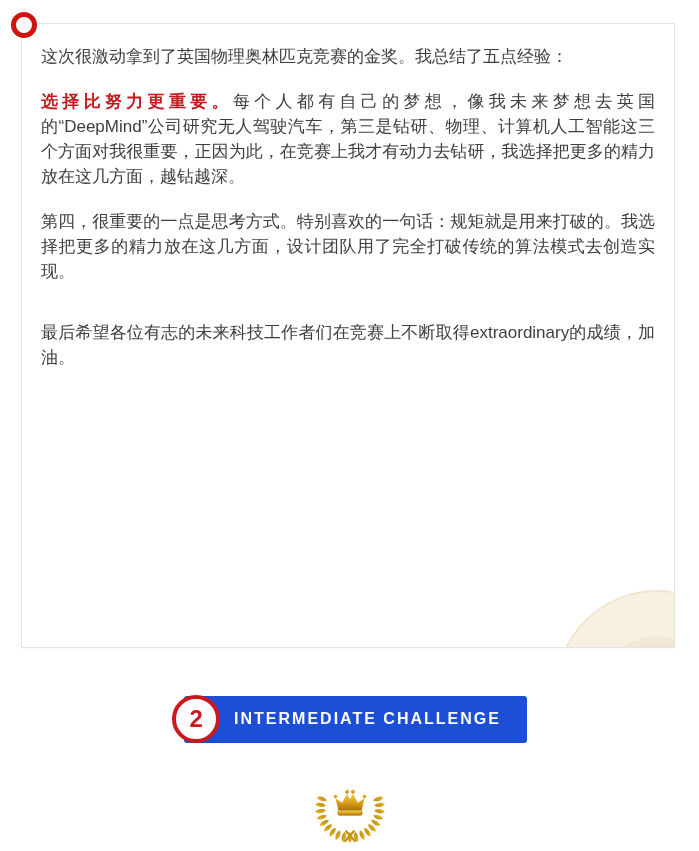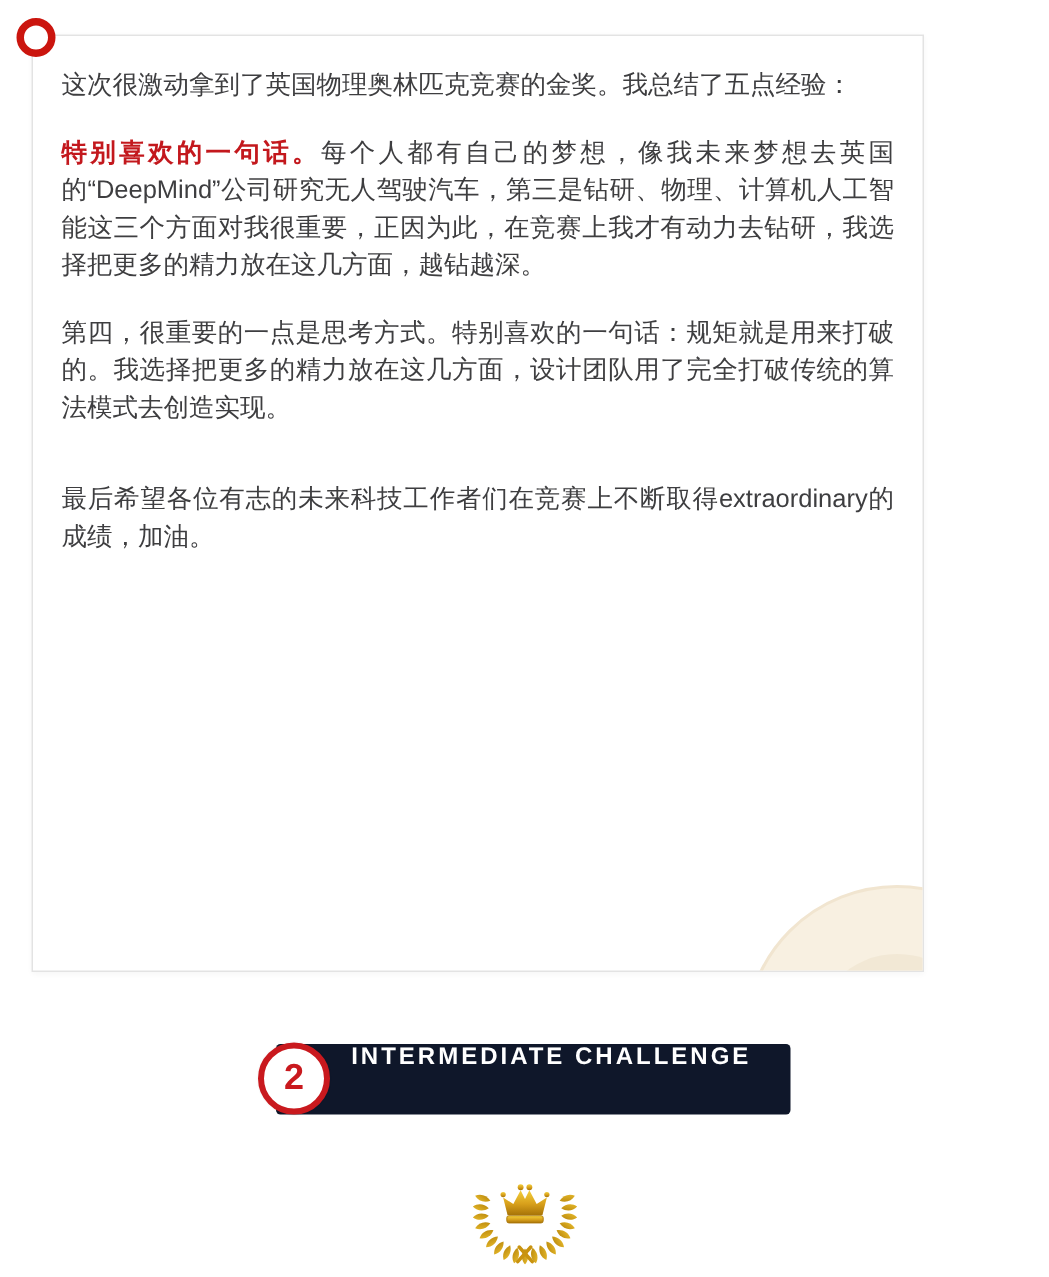--- a/index.html
+++ b/index.html
@@ -25,21 +25,21 @@
     border: 5px solid #cb150e;
     border-radius: 50%;
     background: #ffffff;
     z-index: 3;
   }
   
   .card {
     position: absolute;
     left: 21px;
     top: 23px;
-    width: 595px;
+    width: 654px;
     height: 625px;
     box-sizing: border-box;
     background: #ffffff;
     border: 1px solid #e3e3e3;
     box-shadow: 0 1px 4px rgba(0,0,0,0.04);
     padding: 20px 19px 0 19px;
     overflow: hidden;
     z-index: 1;
   }
   .card p {
@@ -102,24 +102,24 @@
     box-shadow: 0 0 0 1px rgba(0,0,0,0.02);
   }
   .badge-circle span {
     color: #c9191e;
     font-weight: bold;
     font-size: 24px;
     line-height: 1;
   }
   .badge-bar {
     height: 47px;
-    background: #0f172a;
+    background: #1d4ed8;
     border-radius: 3px;
     display: flex;
-    align-items: flex-start;
+    align-items: center;
     padding: 0 26px 0 50px;
     z-index: 1;
   }
   .badge-bar span {
     color: #ffffff;
     font-weight: bold;
     font-size: 16px;
     letter-spacing: 2px;
     white-space: nowrap;
   }
@@ -136,21 +136,21 @@
 </style>
 </head>
 <body>
 
 <div class="page">
 
   <div class="ring"></div>
 
   <div class="card">
     <p><span class="seg-normal">这次很激动拿到了英国物理奥林匹克竞赛的金奖。我总结了五点经验：</span></p>
-    <p><span class="seg-red-bold">特别喜欢的一句话。</span><span class="seg-normal">每个人都有自己的梦想，像我未来梦想去英国的“DeepMind”公司研究无人驾驶汽车，第三是钻研、物理、计算机人工智能这三个方面对我很重要，正因为此，在竞赛上我才有动力去钻研，我选择把更多的精力放在这几方面，越钻越深。</span></p>
+    <p><span class="seg-red-bold">选择比努力更重要。</span><span class="seg-normal">每个人都有自己的梦想，像我未来梦想去英国的“DeepMind”公司研究无人驾驶汽车，第三是钻研、物理、计算机人工智能这三个方面对我很重要，正因为此，在竞赛上我才有动力去钻研，我选择把更多的精力放在这几方面，越钻越深。</span></p>
     <p><span class="seg-normal">第四，很重要的一点是思考方式。特别喜欢的一句话：规矩就是用来打破的。我选择把更多的精力放在这几方面，设计团队用了完全打破传统的算法模式去创造实现。</span></p>
     <p><span class="seg-normal">最后希望各位有志的未来科技工作者们在竞赛上不断取得extraordinary的成绩，加油。</span></p>
     <div class="deco">
       <div class="deco-inner"></div>
     </div>
   </div>
 
   <div class="badge-row">
     <div class="badge-circle">
       <span>2</span>

